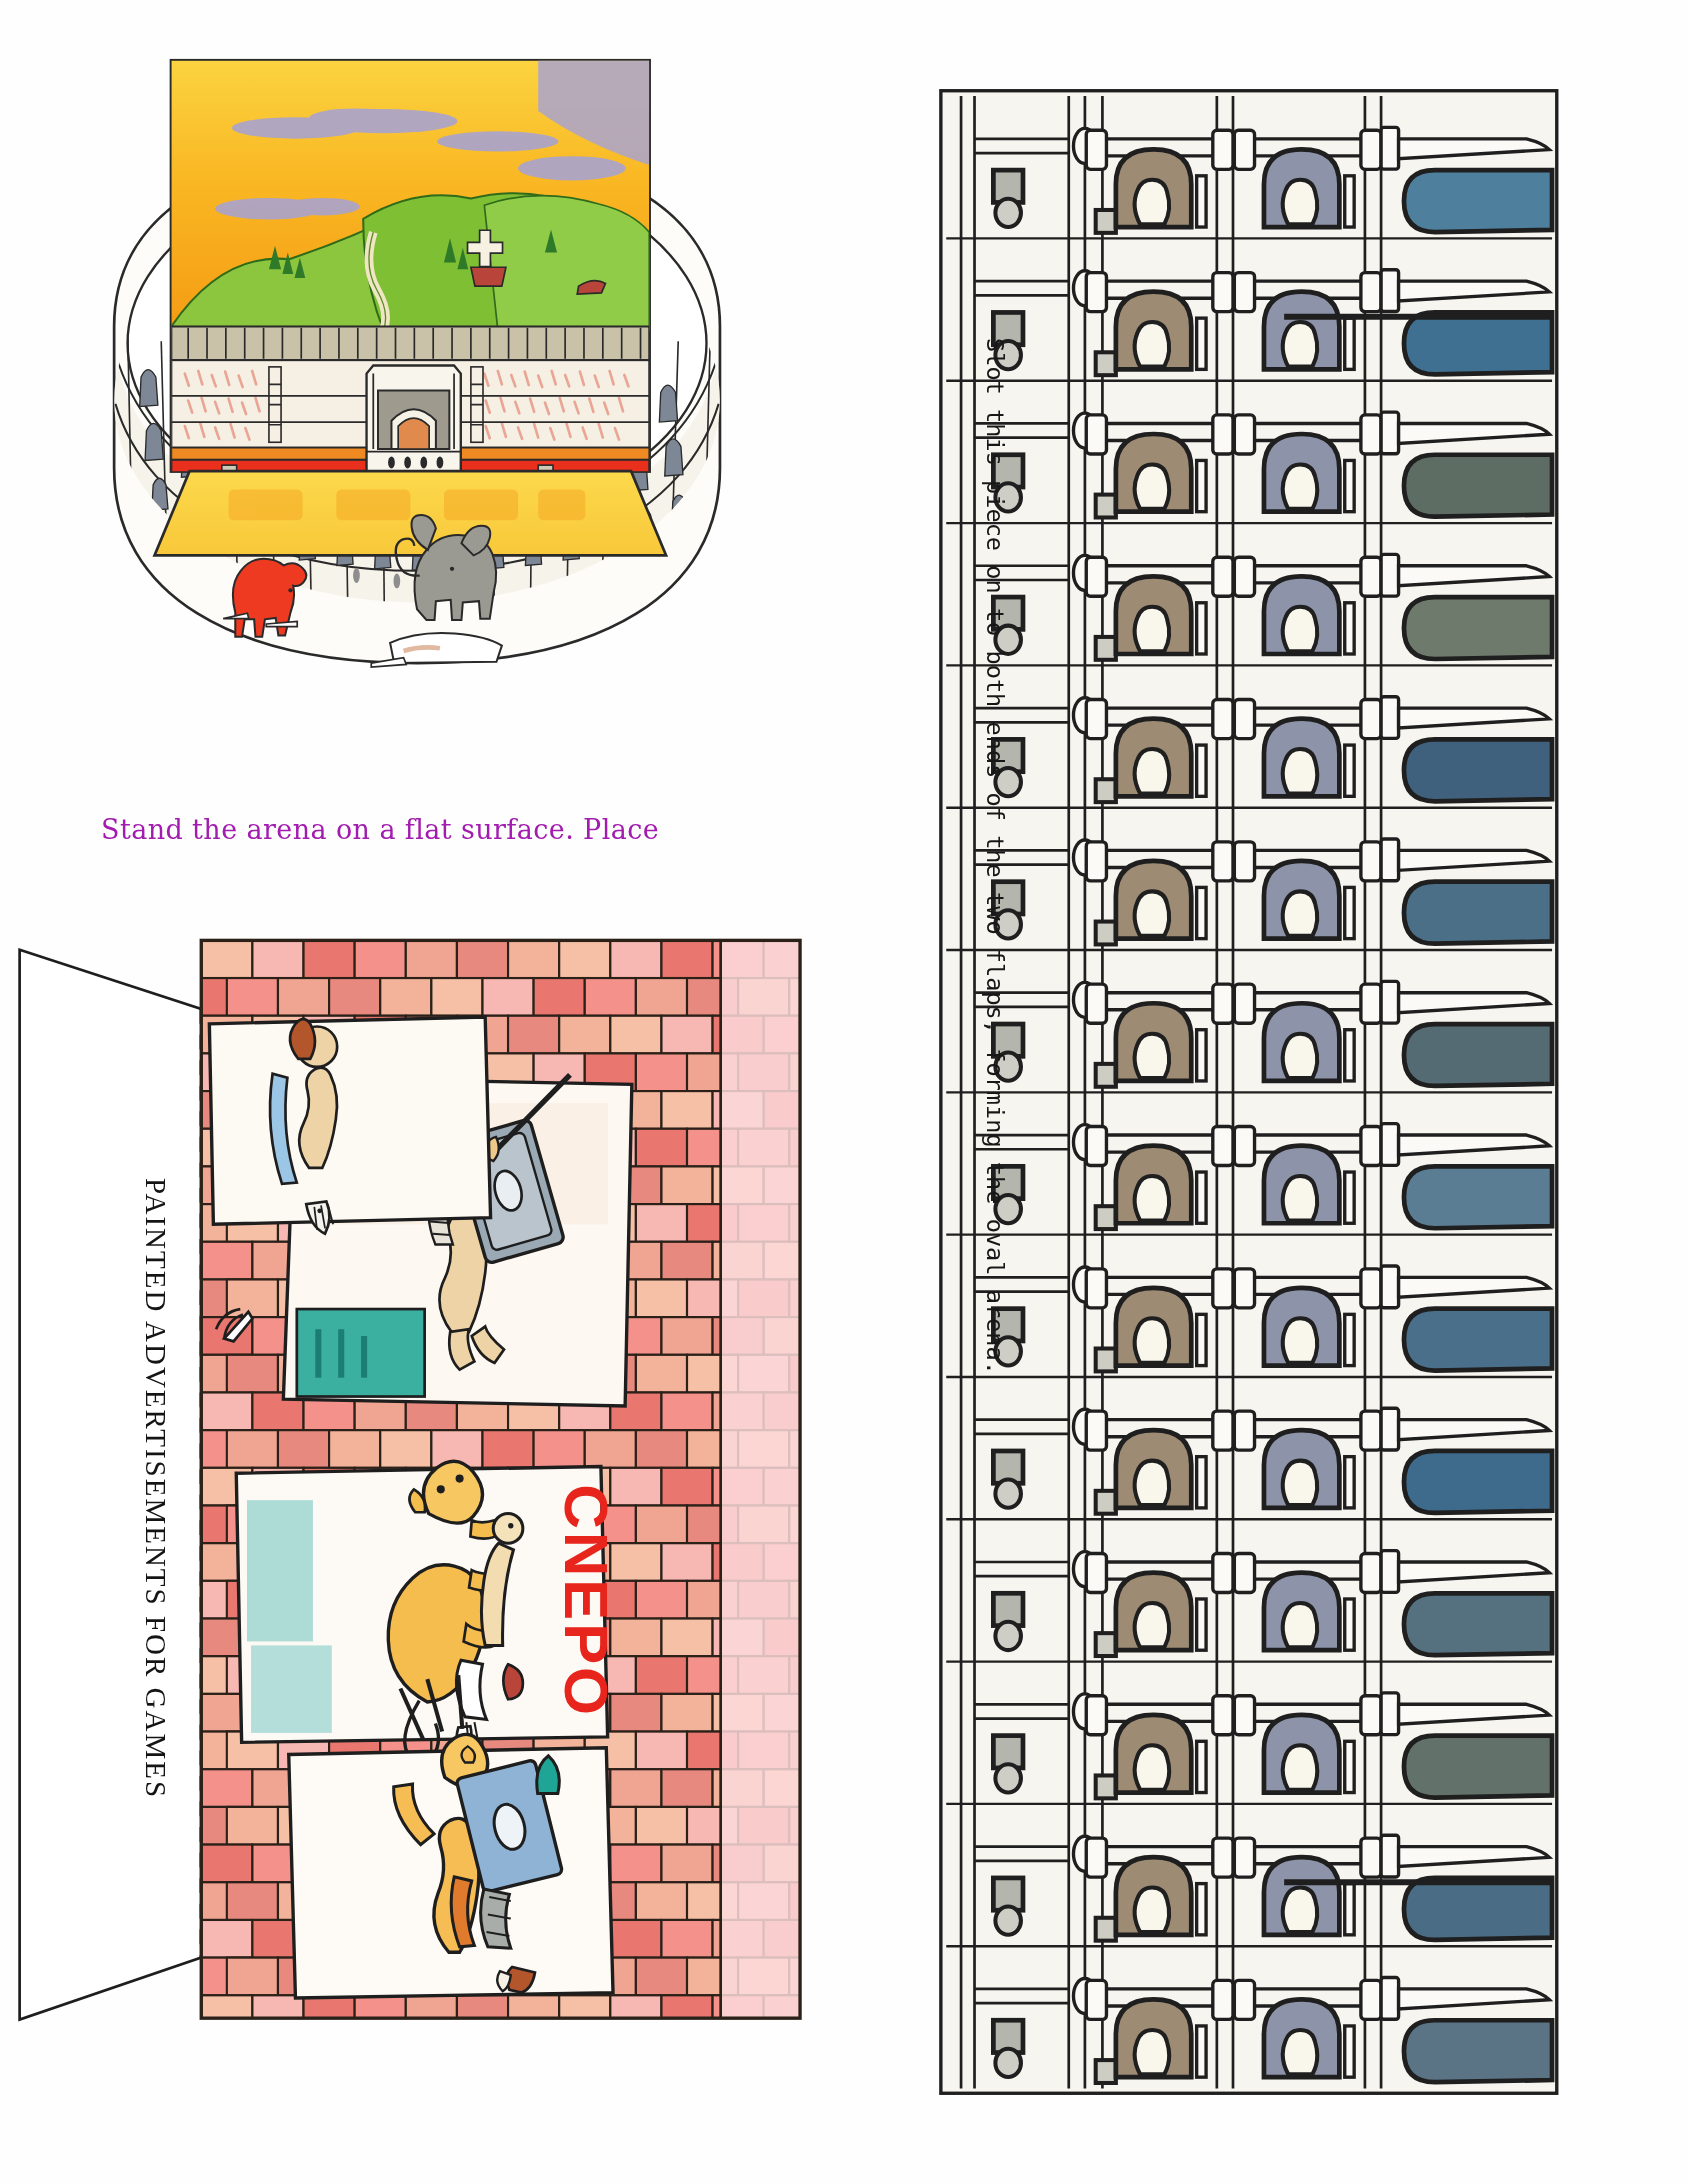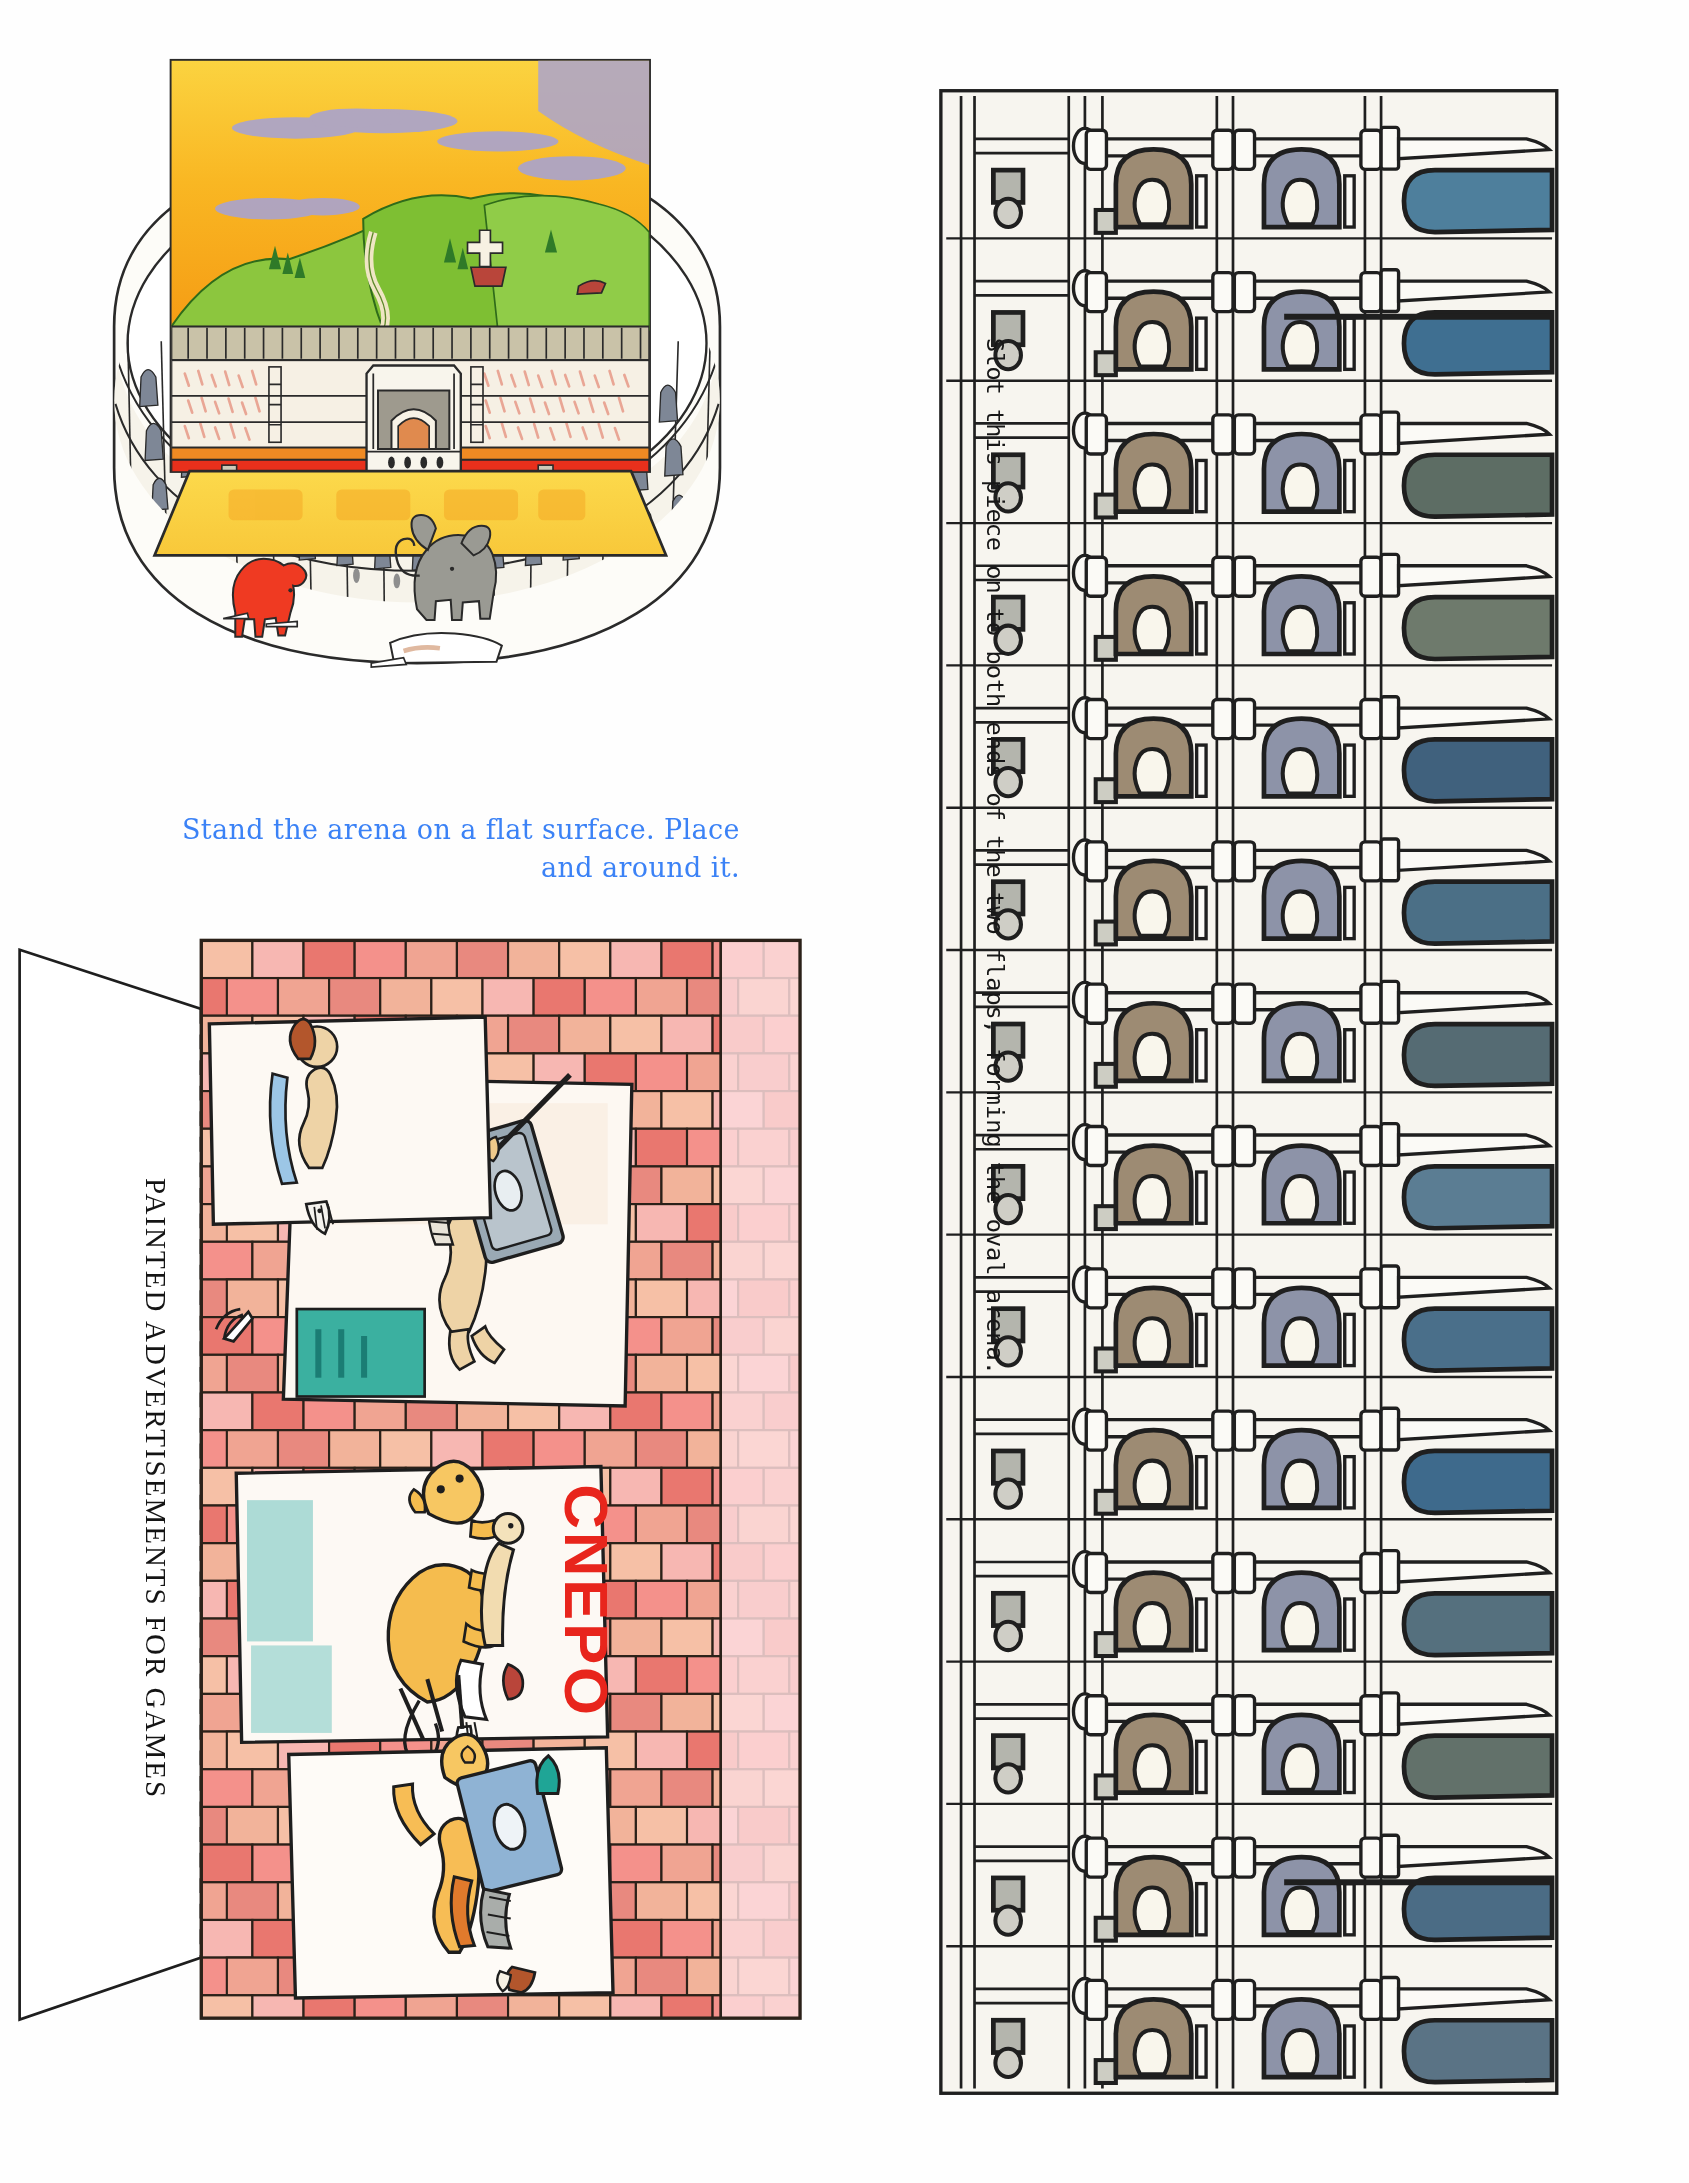--- a/index.html
+++ b/index.html
@@ -13,23 +13,23 @@
   
   .abs{position:absolute;}
   svg{display:block;overflow:visible;}
 
   
   #arena-illustration{left:67px;top:37px;width:727px;height:754px;}
 
   
   #arena-caption{
     left:101px;top:811px;width:639px;
-    text-align:right;
+    text-align:left;
     font-family:"DejaVu Serif", serif;
-    font-size:27px;line-height:1.42;color:#3b82f6;
+    font-size:27px;line-height:1.42;color:#a21caf;
     letter-spacing:0.4px;
   }
   #arena-caption div{white-space:nowrap;}
 
   
   #wall-panel{left:13.5px;top:935px;width:828px;height:1137px;}
 
   #wall-vertical-label{
     position:absolute;left:-138px;top:501px;
     width:559px;height:43px;
@@ -373,21 +373,20 @@
 
         <path d="M480 900 q40 -18 96 -14 q48 4 70 18 l-8 24 -152 2 z" fill="#ffffff" stroke="#2a2a2a" stroke-width="3"></path>
         <path d="M500 912 q26 -8 54 -4" fill="none" stroke="#e0b9a0" stroke-width="7"></path>
         <path d="M452 930 l48 -8 l4 10 -52 4 z" fill="#ffffff" stroke="#2a2a2a" stroke-width="2.5"></path>
       </g>
     </svg>
   </div>
 
   <div class="abs" id="arena-caption">
     <div>Stand the arena on a flat surface. Place</div>
-    <div>and around it.</div>
   </div>
 
   <div class="abs" id="wall-panel">
     <svg width="828" height="1137" viewBox="0 0 1230 1690">
       <defs>
         <clipPath id="brickClip">
             <rect x="278" y="8" width="890" height="1602"></rect>
           </clipPath>
       </defs>
 

